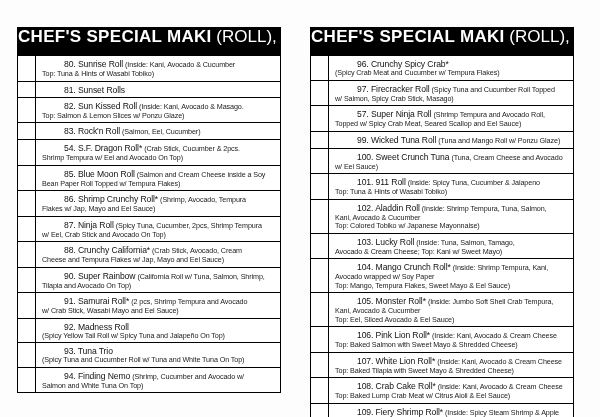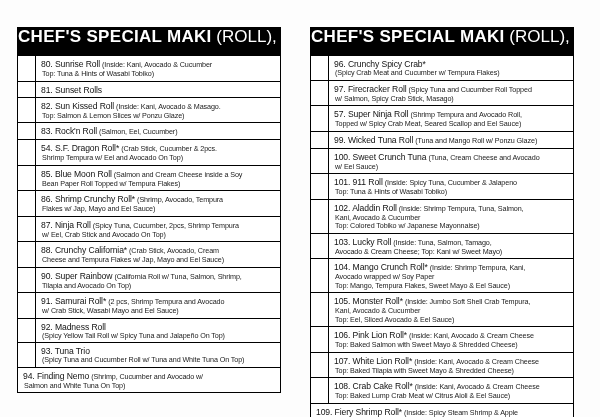--- a/index.html
+++ b/index.html
@@ -40,36 +40,37 @@
     overflow: hidden;
   }
   .hdr-bold { font-weight: bold; letter-spacing: 0.3px; }
   .hdr-rest { font-weight: normal; }
 
   .row {
     display: flex;
     border-bottom: 1px solid #000;
     align-items: stretch;
   }
-  .row:last-child { border-bottom: none; flex-direction: column; }
+  .row:last-child { border-bottom: none; }
 
   .price-cell {
     flex: none;
     width: 18px;
     border-right: 1px solid #000;
     box-sizing: border-box;
   }
   .content-cell {
     flex: 1;
     padding: 1px 2px 2px 5px;
     min-width: 0;
   }
   .first-line {
     white-space: nowrap;
     line-height: 10px;
+    margin-left: 23px;
   }
   .head {
     font-size: 8.6px;
     letter-spacing: -0.1px;
   }
   .desc {
     font-size: 7.2px;
     letter-spacing: -0.1px;
     color: #1a1a1a;
   }

